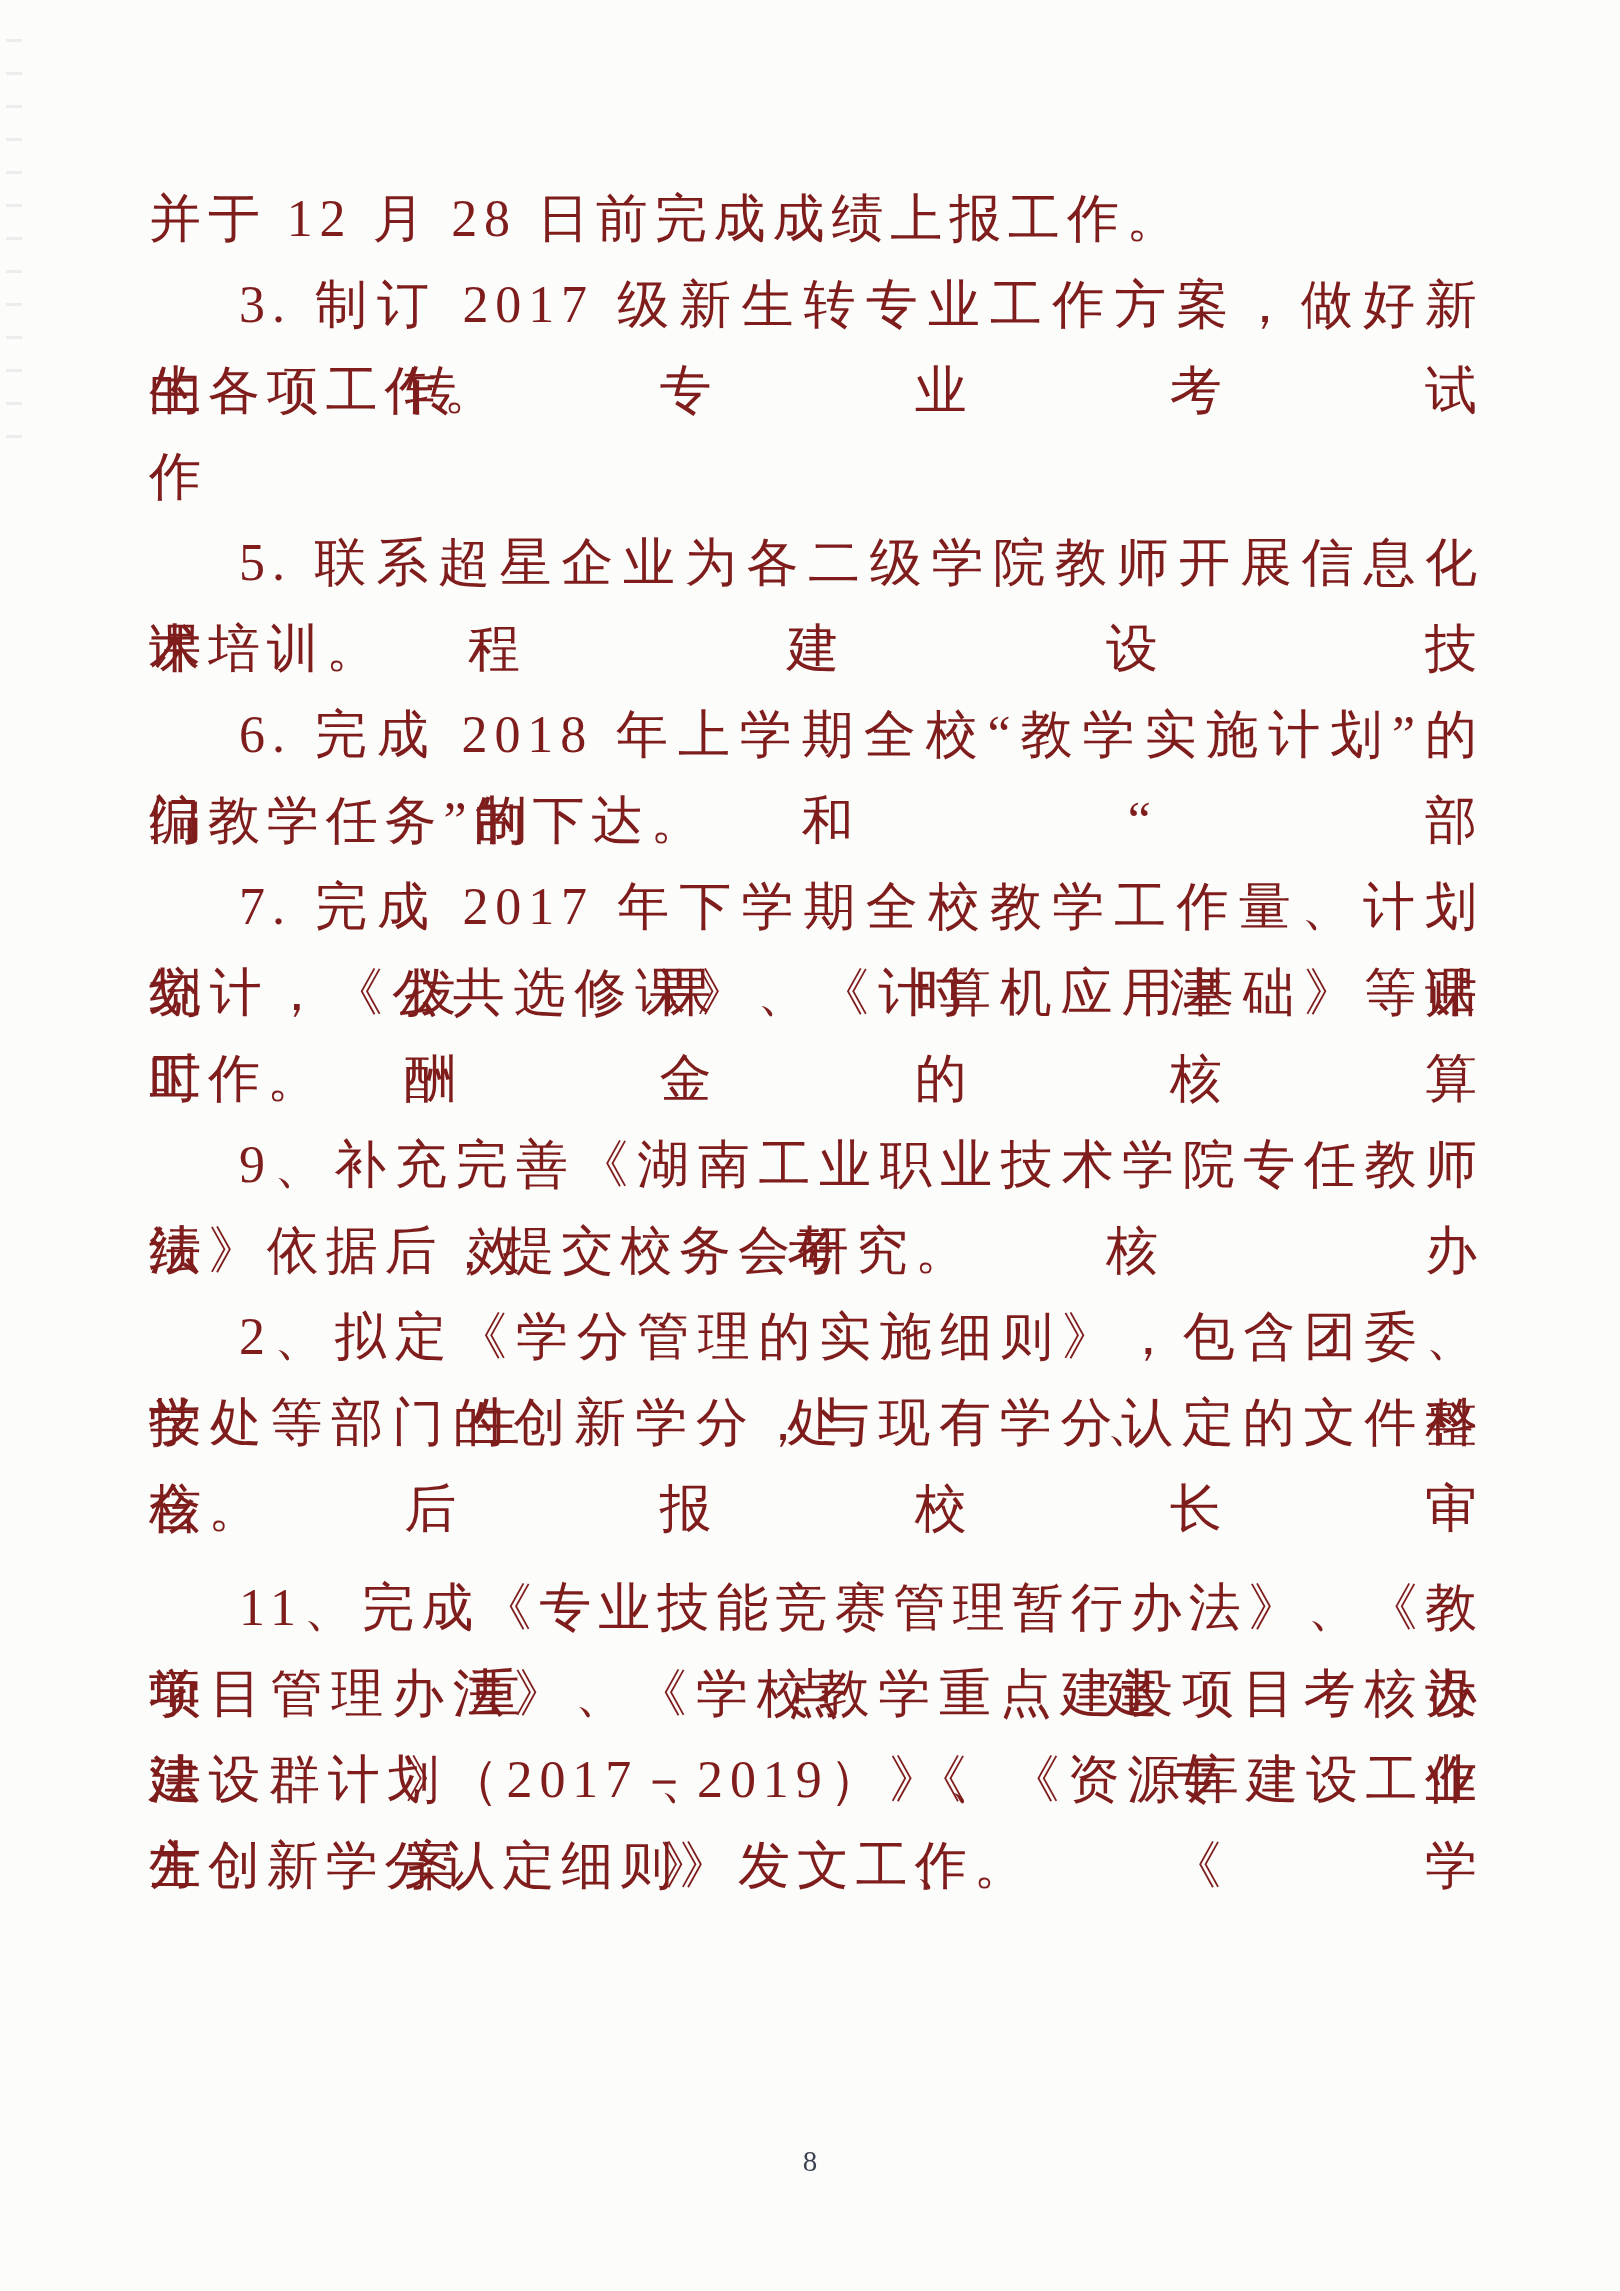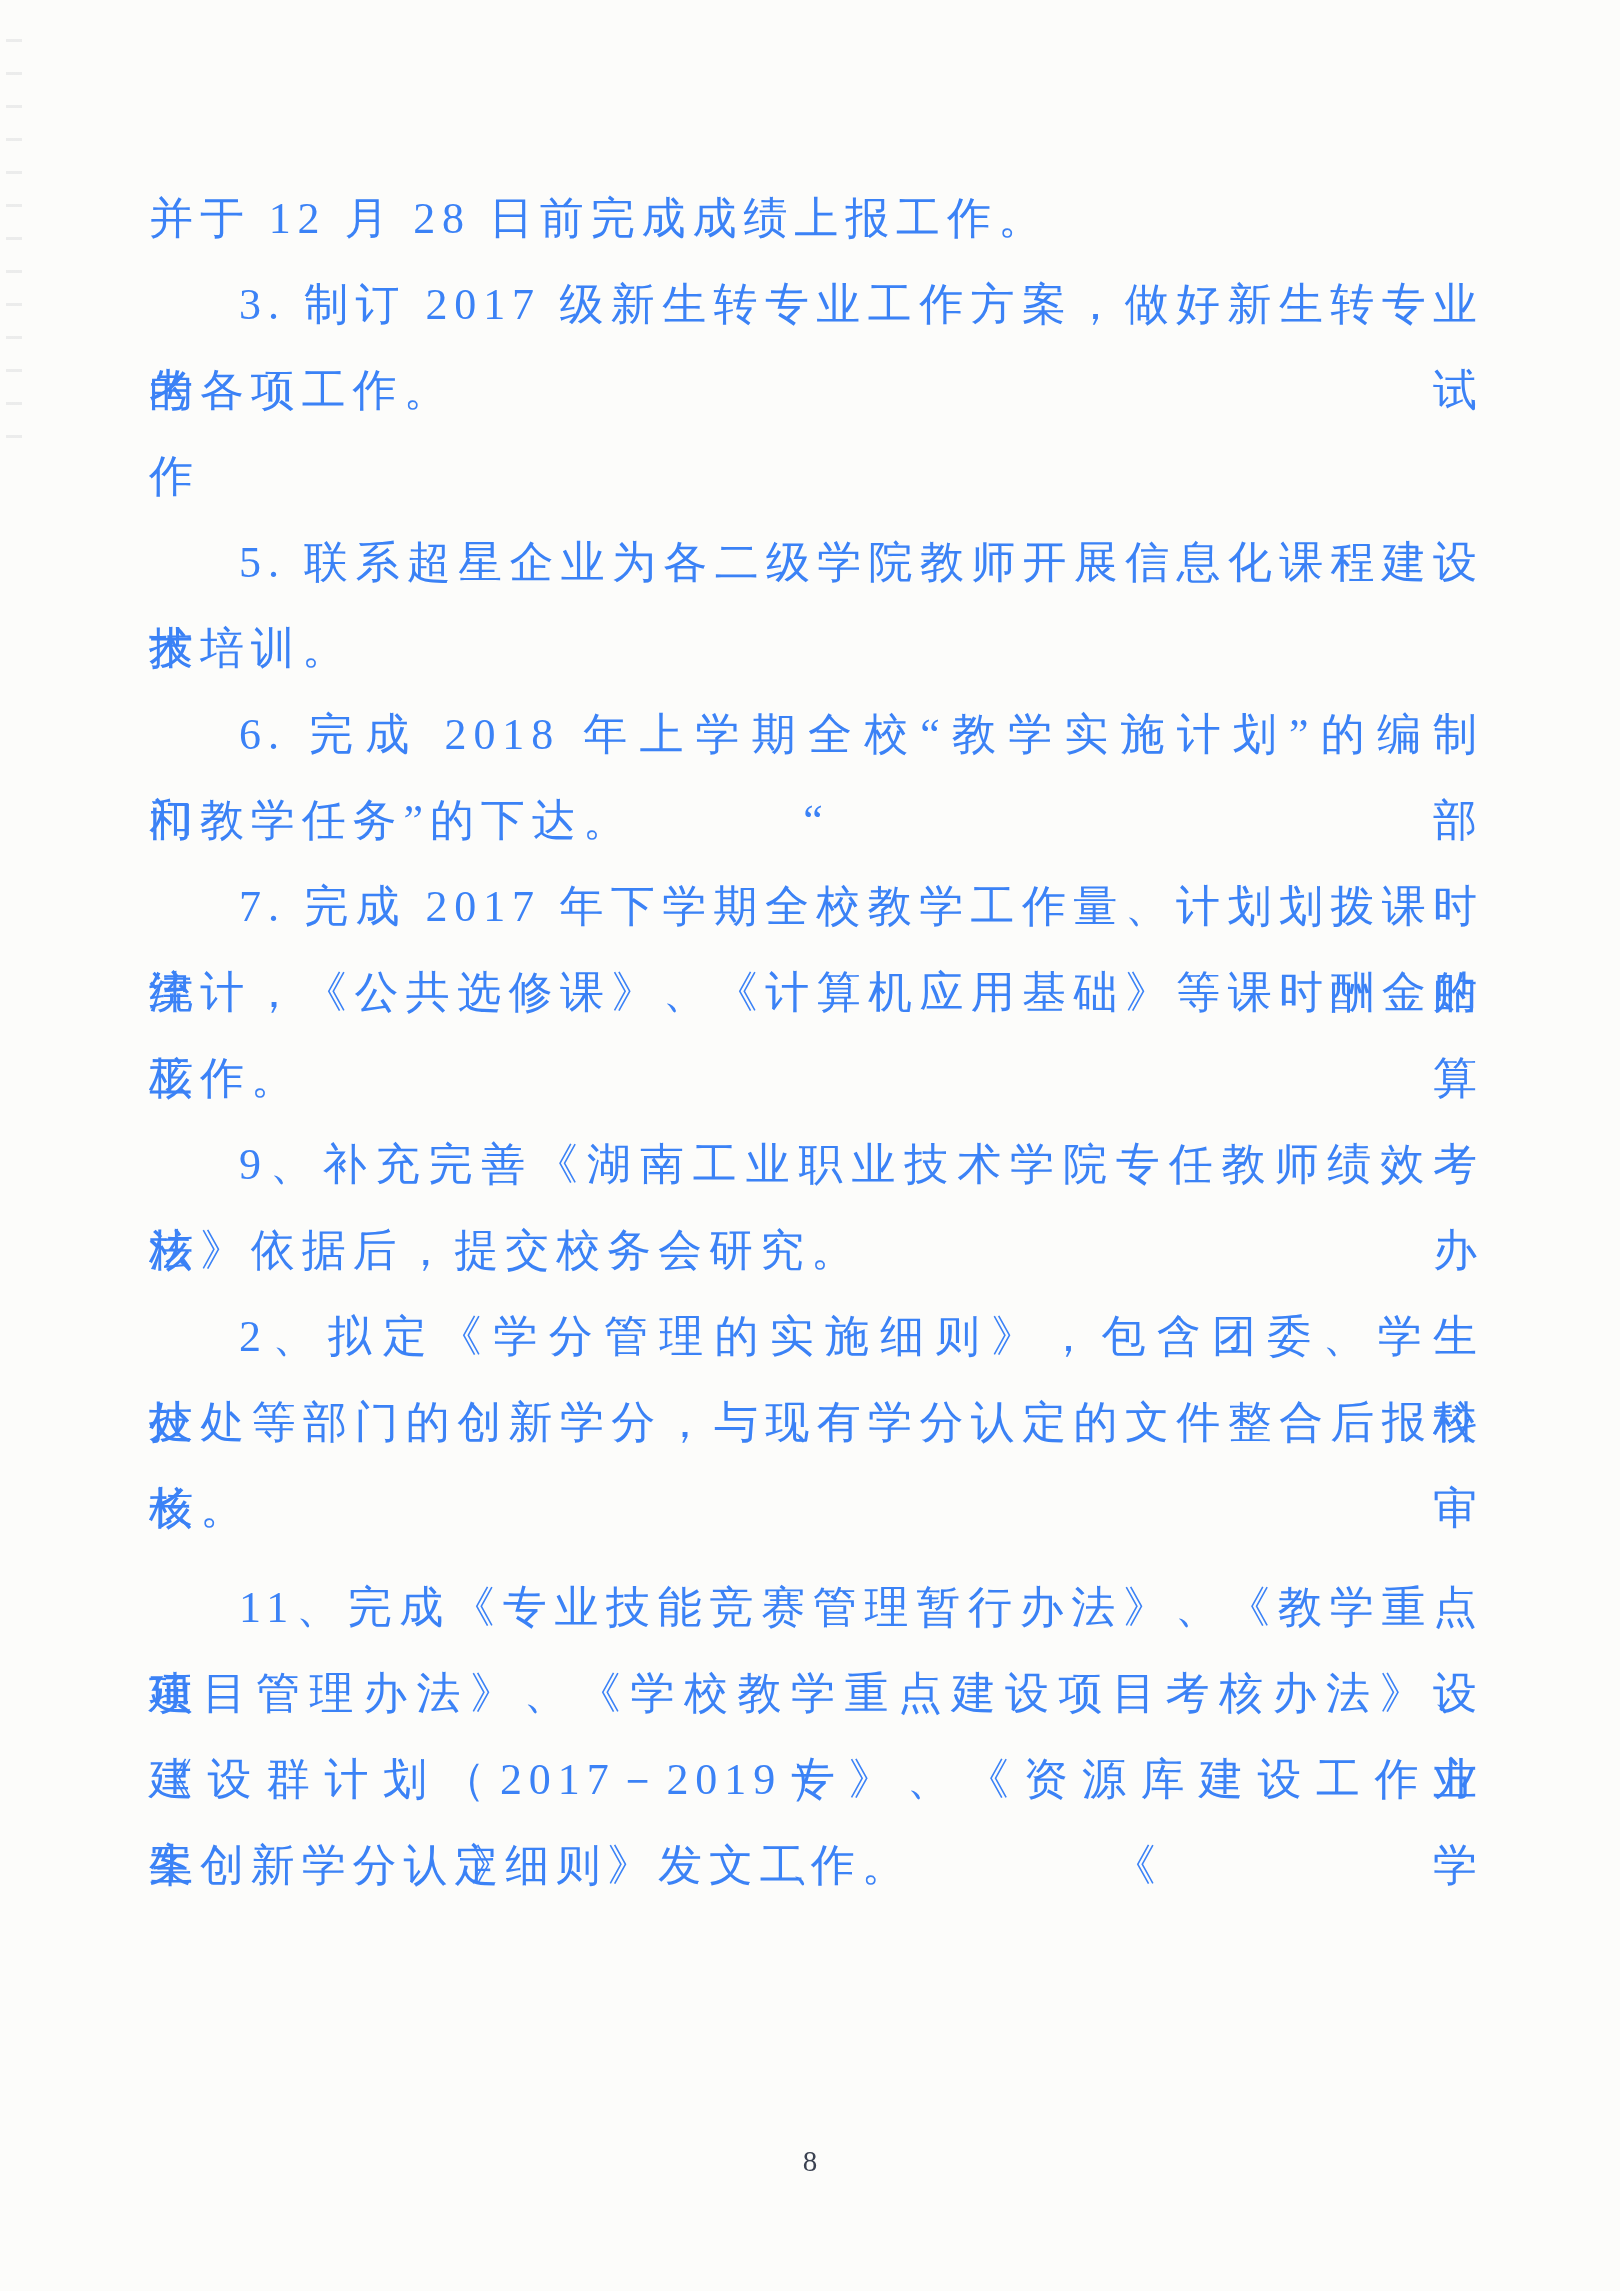--- a/index.html
+++ b/index.html
@@ -34,24 +34,24 @@
   }
   .page-text {
     position: absolute;
     left: 149px;
     top: 176px;
     width: 1335px;
   }
   .line {
     height: 86px;
     line-height: 86px;
-    font-size: 44px;
+    font-size: 52px;
     letter-spacing: 6.9px;
     white-space: nowrap;
-    color: #3b82f6;
+    color: #7f1d1d;
   }
   .line.indent {
     text-indent: 90px;
   }
   .line.full {
     white-space: normal;
     text-align: justify;
     text-align-last: justify;
     text-justify: inter-character;
   }

